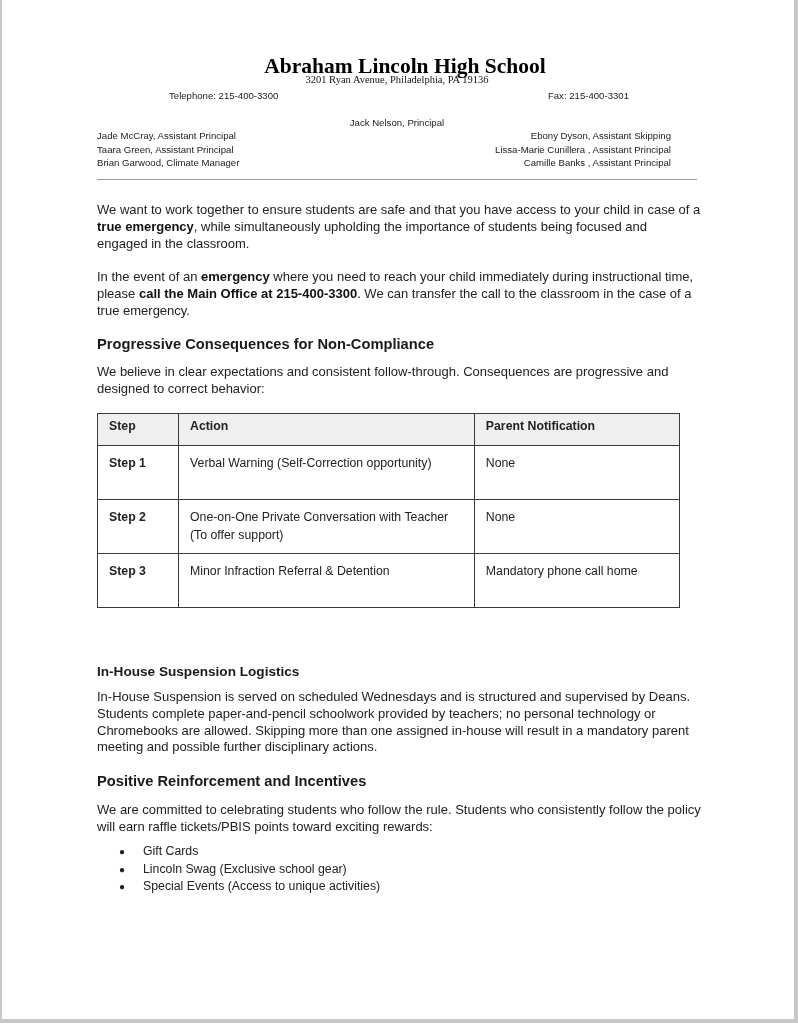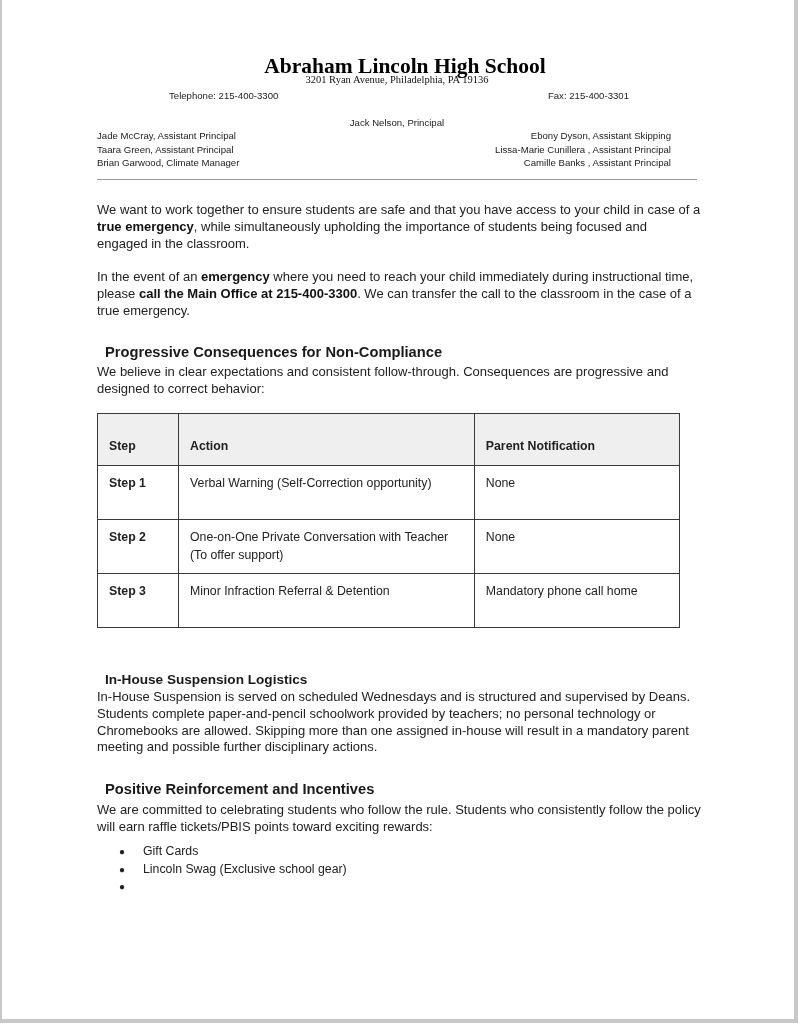--- a/index.html
+++ b/index.html
@@ -86,21 +86,21 @@
     }
     .para b { font-weight: bold; color: #111111; }
     .p1 { top: 202px; }
     .p2 { top: 269px; }
     .h2 {
       position: absolute;
       left: 0;
       font-size: 14.7px;
       font-weight: bold;
       color: #1a1a1a;
-      margin: 8px;
+      margin: 0;
       white-space: nowrap;
     }
     .h-consequences { top: 336px; }
     .p3 { top: 364px; }
     .consequence-table {
       position: absolute;
       left: 0;
       top: 413px;
       width: 583px;
       border-collapse: collapse;
@@ -111,21 +111,21 @@
       border: 1px solid #3a3a3a;
       text-align: left;
       vertical-align: top;
       padding: 9px 11px 0 11px;
       line-height: 17.5px;
     }
     .consequence-table th {
       background: #efefef;
       font-weight: bold;
       height: 27px;
-      padding-top: 24px;
+      padding-top: 4px;
     }
     .consequence-table td { height: 44px; }
     .consequence-table td.step-cell { font-weight: bold; }
     .col-step { width: 64px; }
     .col-action { width: 311px; }
     .col-notify { width: 204px; }
     .h-logistics { top: 664px; font-size: 13.6px; }
     .p4 { top: 689px; }
     .h-positive { top: 773px; }
     .p5 { top: 802px; }
@@ -212,17 +212,17 @@
 
     <h3 class="h2 h-logistics">In-House Suspension Logistics</h3>
     <p class="para p4">In-House Suspension is served on scheduled Wednesdays and is structured and supervised by Deans. Students complete paper-and-pencil schoolwork provided by teachers; no personal technology or Chromebooks are allowed. Skipping more than one assigned in-house will result in a mandatory parent meeting and possible further disciplinary actions.</p>
 
     <h2 class="h2 h-positive">Positive Reinforcement and Incentives</h2>
     <p class="para p5">We are committed to celebrating students who follow the rule. Students who consistently follow the policy will earn raffle tickets/PBIS points toward exciting rewards:</p>
 
     <ul class="rewards">
       <li><span class="bullet">●</span><span>Gift Cards</span></li>
       <li><span class="bullet">●</span><span>Lincoln Swag (Exclusive school gear)</span></li>
-      <li><span class="bullet">●</span></li>
+      <li><span class="bullet">●</span><span>Special Events (Access to unique activities)</span></li>
     </ul>
 
   </div>
 </div>
 
 </body></html>

